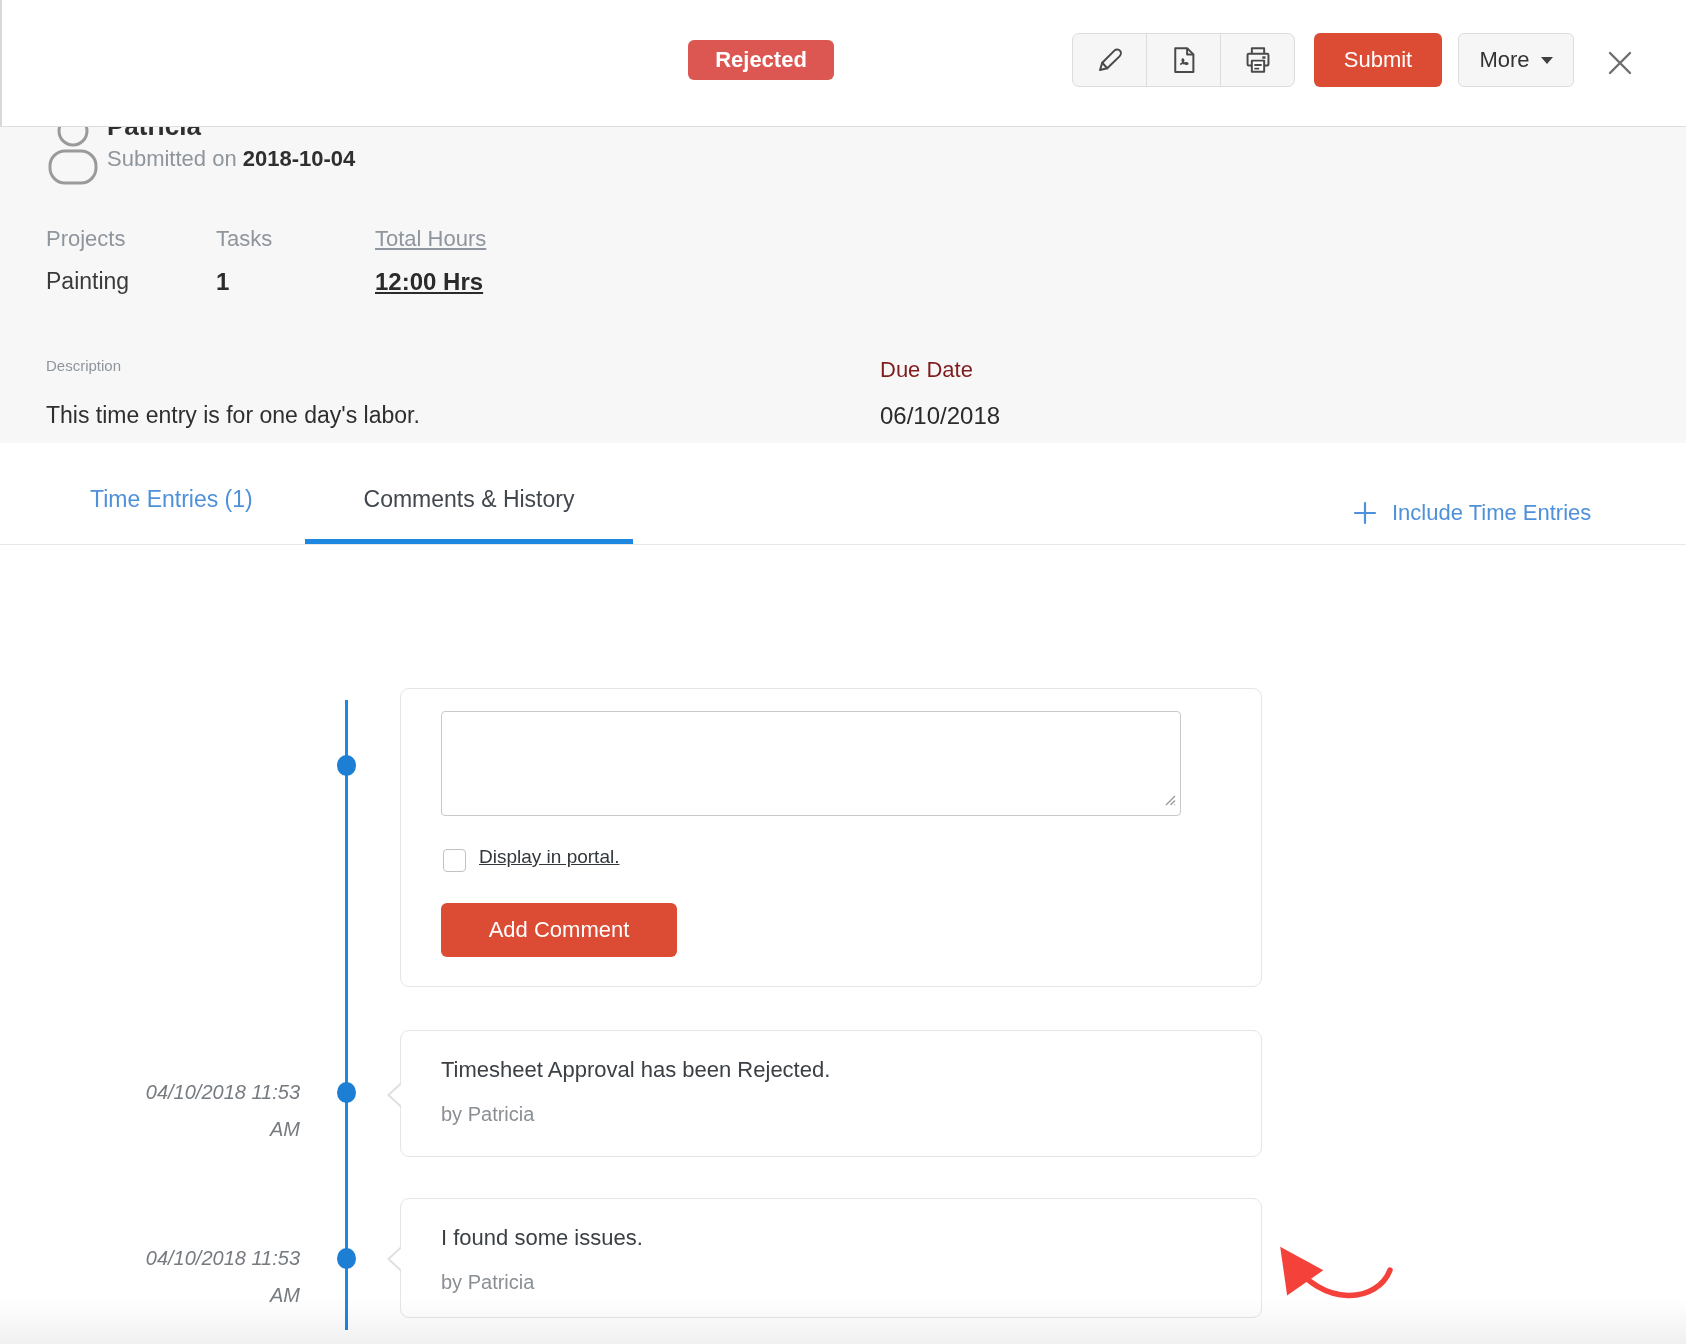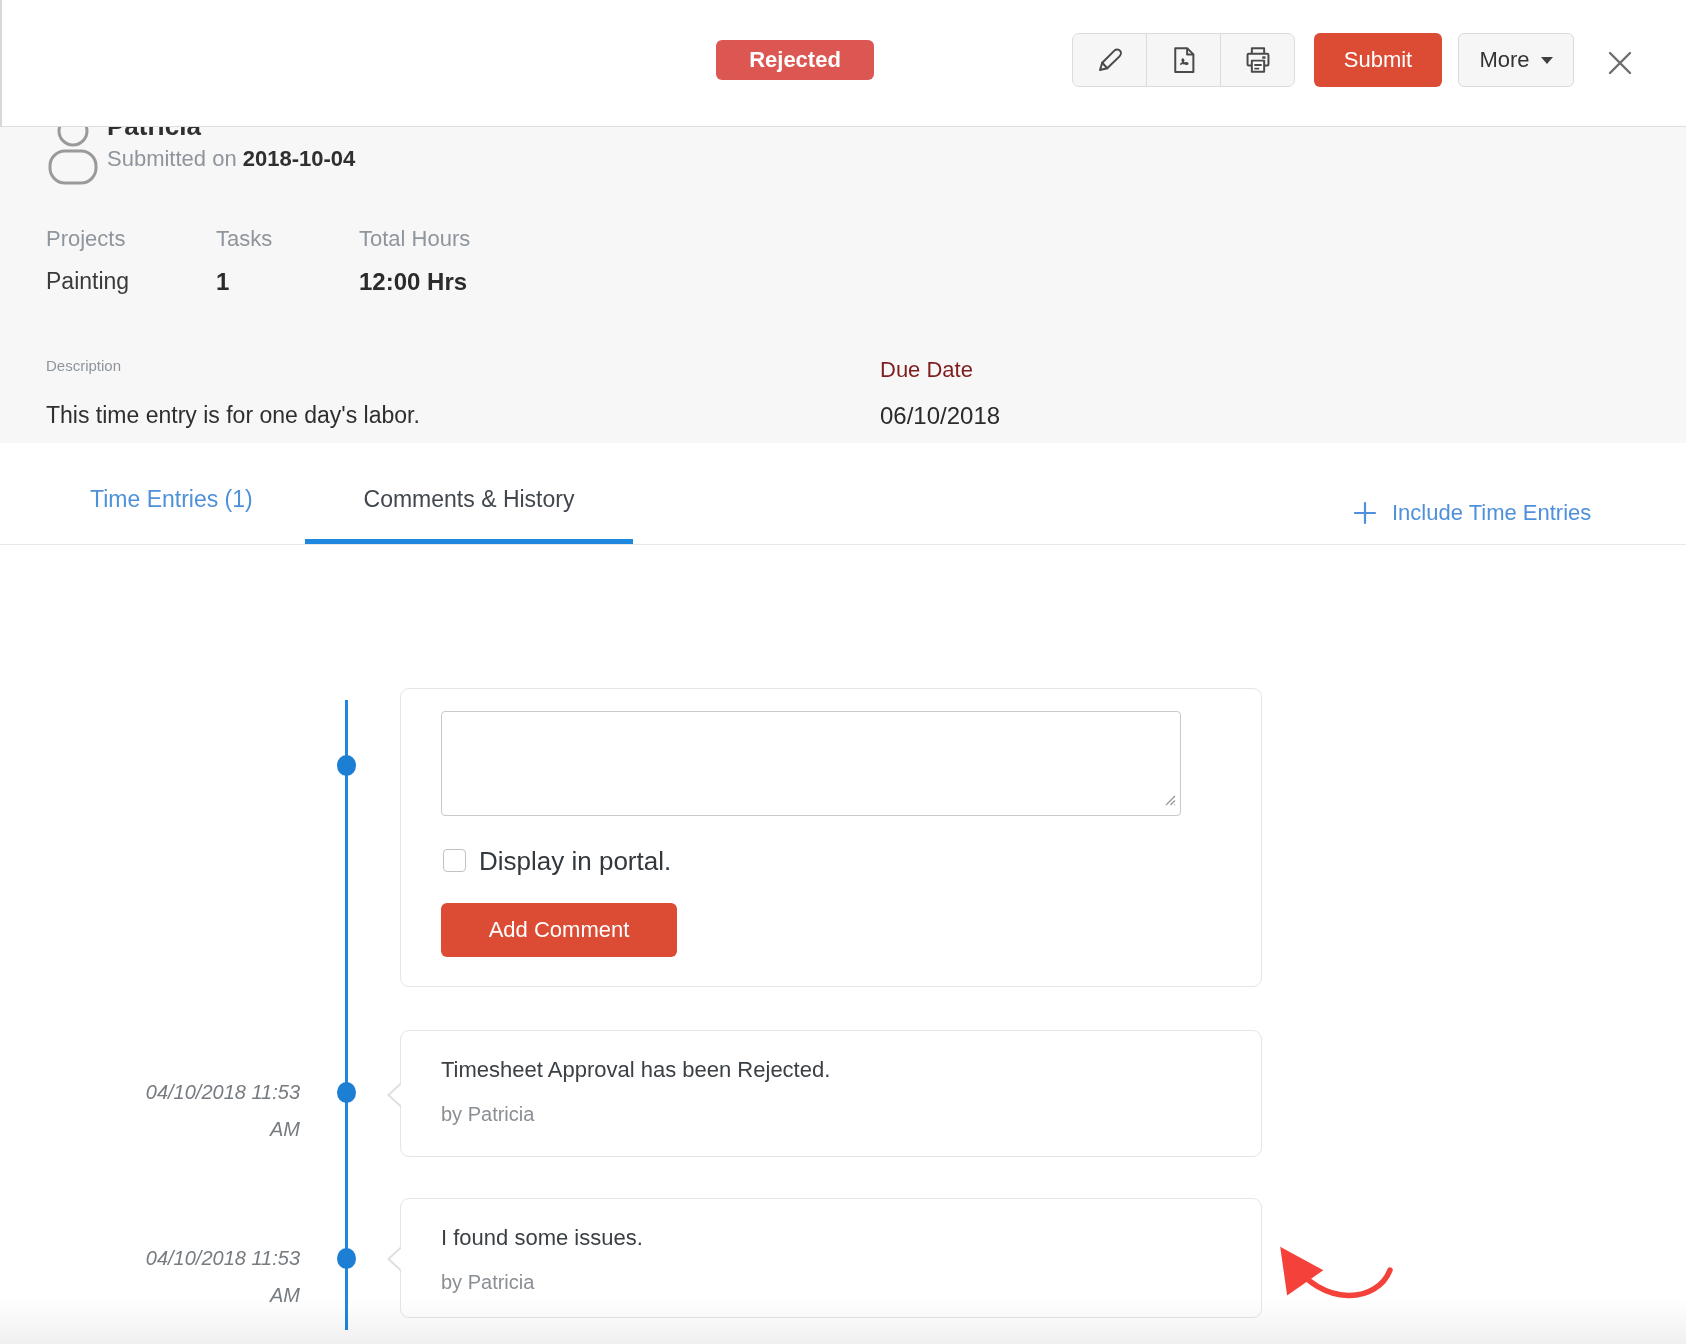--- a/index.html
+++ b/index.html
@@ -4,22 +4,22 @@
 <style>
   html,body{margin:0;padding:0;background:#ffffff;}
   .app{
     position:relative;width:1686px;height:1344px;overflow:hidden;background:#fff;
     font-family:"Liberation Sans","DejaVu Sans",sans-serif;color:#2f2f2f;
   }
   
   .top-header{position:absolute;left:0;top:0;width:1686px;height:127px;background:#fff;
     border-bottom:1px solid #dedede;border-left:2px solid #d8d8d8;box-sizing:border-box;}
   .page-title{position:absolute;left:38px;top:41px;font-size:34px;color:#2f2f2f;white-space:nowrap;}
-  .status-badge{position:absolute;left:686px;top:40px;width:158px;height:40px;line-height:40px;
-    text-align:center;background:var(--badge_red);color:#fff;font-size:22px;font-weight:bold;border-radius:6px;margin-left:28px;}
+  .status-badge{position:absolute;left:686px;top:40px;width:146px;height:40px;line-height:40px;
+    text-align:center;background:var(--badge_red);color:#fff;font-size:22px;font-weight:bold;border-radius:6px;}
   .icon-group{position:absolute;left:1070px;top:33px;height:54px;display:flex;
     border:1px solid #dcdcdc;border-radius:7px;background:#f6f6f6;box-sizing:border-box;}
   .icon-btn{width:73px;height:52px;display:flex;align-items:center;justify-content:center;cursor:pointer;}
   .icon-btn + .icon-btn{border-left:1px solid #dcdcdc;}
   .btn{position:absolute;top:33px;height:54px;border-radius:6px;font-size:22px;display:flex;
     align-items:center;justify-content:center;box-sizing:border-box;cursor:pointer;}
   .btn-submit{left:1312px;width:128px;background:var(--button_red);color:#fff;}
   .btn-more{left:1456px;width:116px;background:#f6f6f6;border:1px solid #dcdcdc;color:#333;gap:11px;}
   .caret-down{width:0;height:0;border-left:6px solid transparent;border-right:6px solid transparent;
     border-top:7px solid #3f3f3f;}
@@ -27,21 +27,21 @@
   
   .summary-band{position:absolute;left:0;top:127px;width:1686px;height:316px;background:#f7f7f8;overflow:hidden;}
   .user-block{position:absolute;left:45px;top:0;}
   .avatar{position:absolute;left:3px;top:-12px;}
   .user-name{position:absolute;left:62px;top:-16px;font-size:26px;font-weight:bold;color:#2f2f2f;white-space:nowrap;}
   .submitted-line{position:absolute;left:62px;top:19px;font-size:22px;color:#8e959c;white-space:nowrap;}
   .submitted-line b{color:#2f2f2f;font-weight:bold;}
   .stat-label{position:absolute;top:99px;font-size:22px;color:#8e959c;white-space:nowrap;}
   .stat-value{position:absolute;top:141px;font-size:23px;color:#3a3a3a;white-space:nowrap;}
   .stat-bold{font-weight:bold;color:#2b2b2b;font-size:24px;}
-  .col-0{left:46px;} .col-1{left:216px;} .col-2{left:359px;}
+  .col-0{left:46px;} .col-1{left:216px;} .col-2{left:375px;text-decoration:underline;}
   .desc-label{position:absolute;left:46px;top:230px;font-size:15px;color:#8e959c;}
   .desc-text{position:absolute;left:46px;top:275px;font-size:23px;color:#2f2f2f;white-space:nowrap;text-align:right;}
   .due-label{position:absolute;left:880px;top:230px;font-size:22px;color:#7f1d1d;}
   .due-value{position:absolute;left:880px;top:275px;font-size:24px;color:#2b2b2b;}
   
   .tabs-row{position:absolute;left:0;top:443px;width:1686px;height:102px;background:#fff;
     border-bottom:1px solid #e8e8e8;box-sizing:border-box;}
   .tab{position:absolute;bottom:0;height:58px;font-size:23px;display:flex;align-items:flex-start;
     justify-content:center;cursor:pointer;box-sizing:border-box;white-space:nowrap;}
   .tab-inactive{left:66px;padding:0 24px;color:var(--link_blue);}
@@ -57,21 +57,21 @@
     border-top:13px solid transparent;border-bottom:13px solid transparent;border-right:14px solid #e0e0e0;}
   .card-tail:after{content:"";position:absolute;left:-11px;width:0;height:0;
     border-top:13px solid transparent;border-bottom:13px solid transparent;border-right:14px solid #ffffff;}
   
   .form-card{top:688px;height:299px;}
   .comment-textarea{position:absolute;left:40px;top:22px;width:740px;height:105px;border:1.5px solid #c9c9c9;
     border-radius:4px;resize:none;outline:none;font-family:inherit;font-size:21px;padding:8px;box-sizing:border-box;}
   .resize-glyph{position:absolute;left:758px;top:100px;pointer-events:none;}
   .checkbox{position:absolute;left:42px;top:160px;width:21px;height:21px;border:1.5px solid #c2c2c2;
     border-radius:4px;background:#fff;cursor:pointer;}
-  .checkbox-label{position:absolute;left:78px;top:157px;font-size:26px;color:#33383d;}
+  .checkbox-label{position:absolute;left:78px;top:157px;font-size:19px;color:#33383d;text-decoration:underline;}
   .add-comment-btn{position:absolute;left:40px;top:214px;width:236px;height:54px;background:var(--button_red);
     color:#fff;font-size:22px;border:none;border-radius:6px;cursor:pointer;font-family:inherit;}
   
   .comment-card-1{top:1030px;height:127px;}
   .comment-card-2{top:1198px;height:120px;}
   .comment-text{position:absolute;left:40px;top:26px;font-size:22px;color:#3b4045;white-space:nowrap;}
   .comment-author{position:absolute;left:40px;top:72px;font-size:20px;color:#8a8f94;}
   .timestamp{position:absolute;width:220px;left:80px;text-align:right;font-size:20px;color:#767b80;line-height:37px;}
   .ts-1{top:1074px;} .ts-2{top:1240px;}
   .timestamp span{display:block;font-style:italic;}

